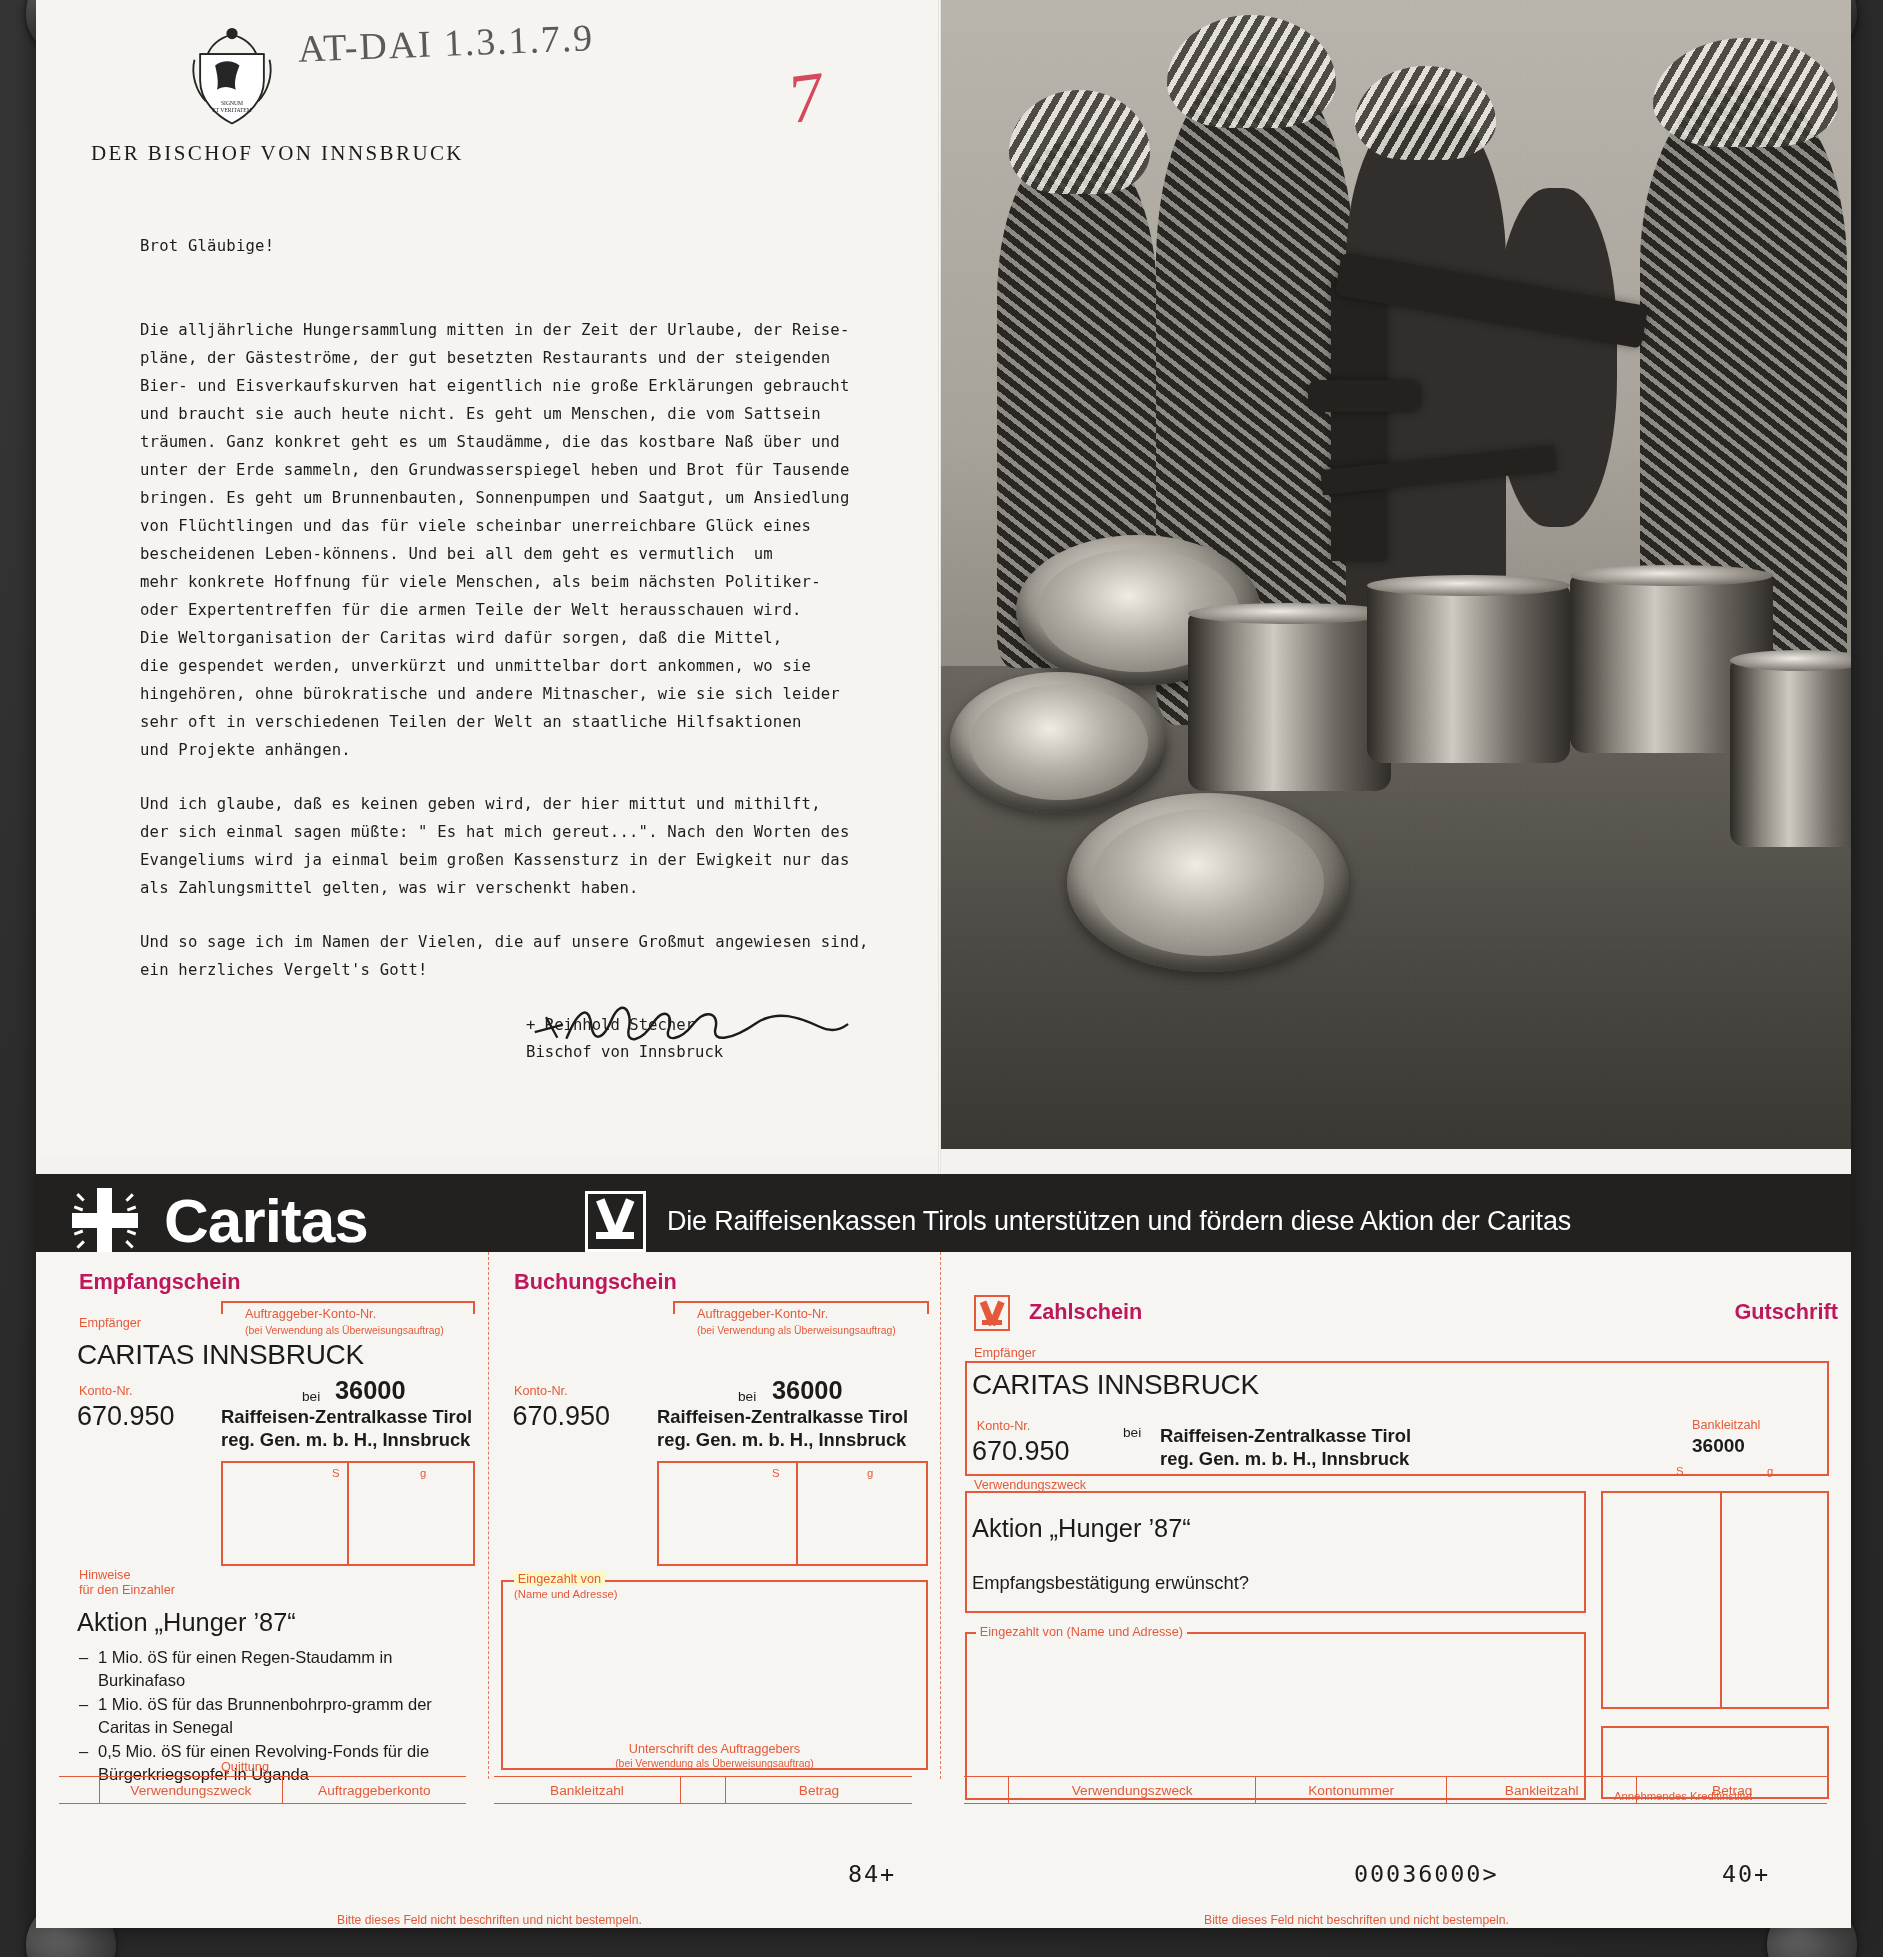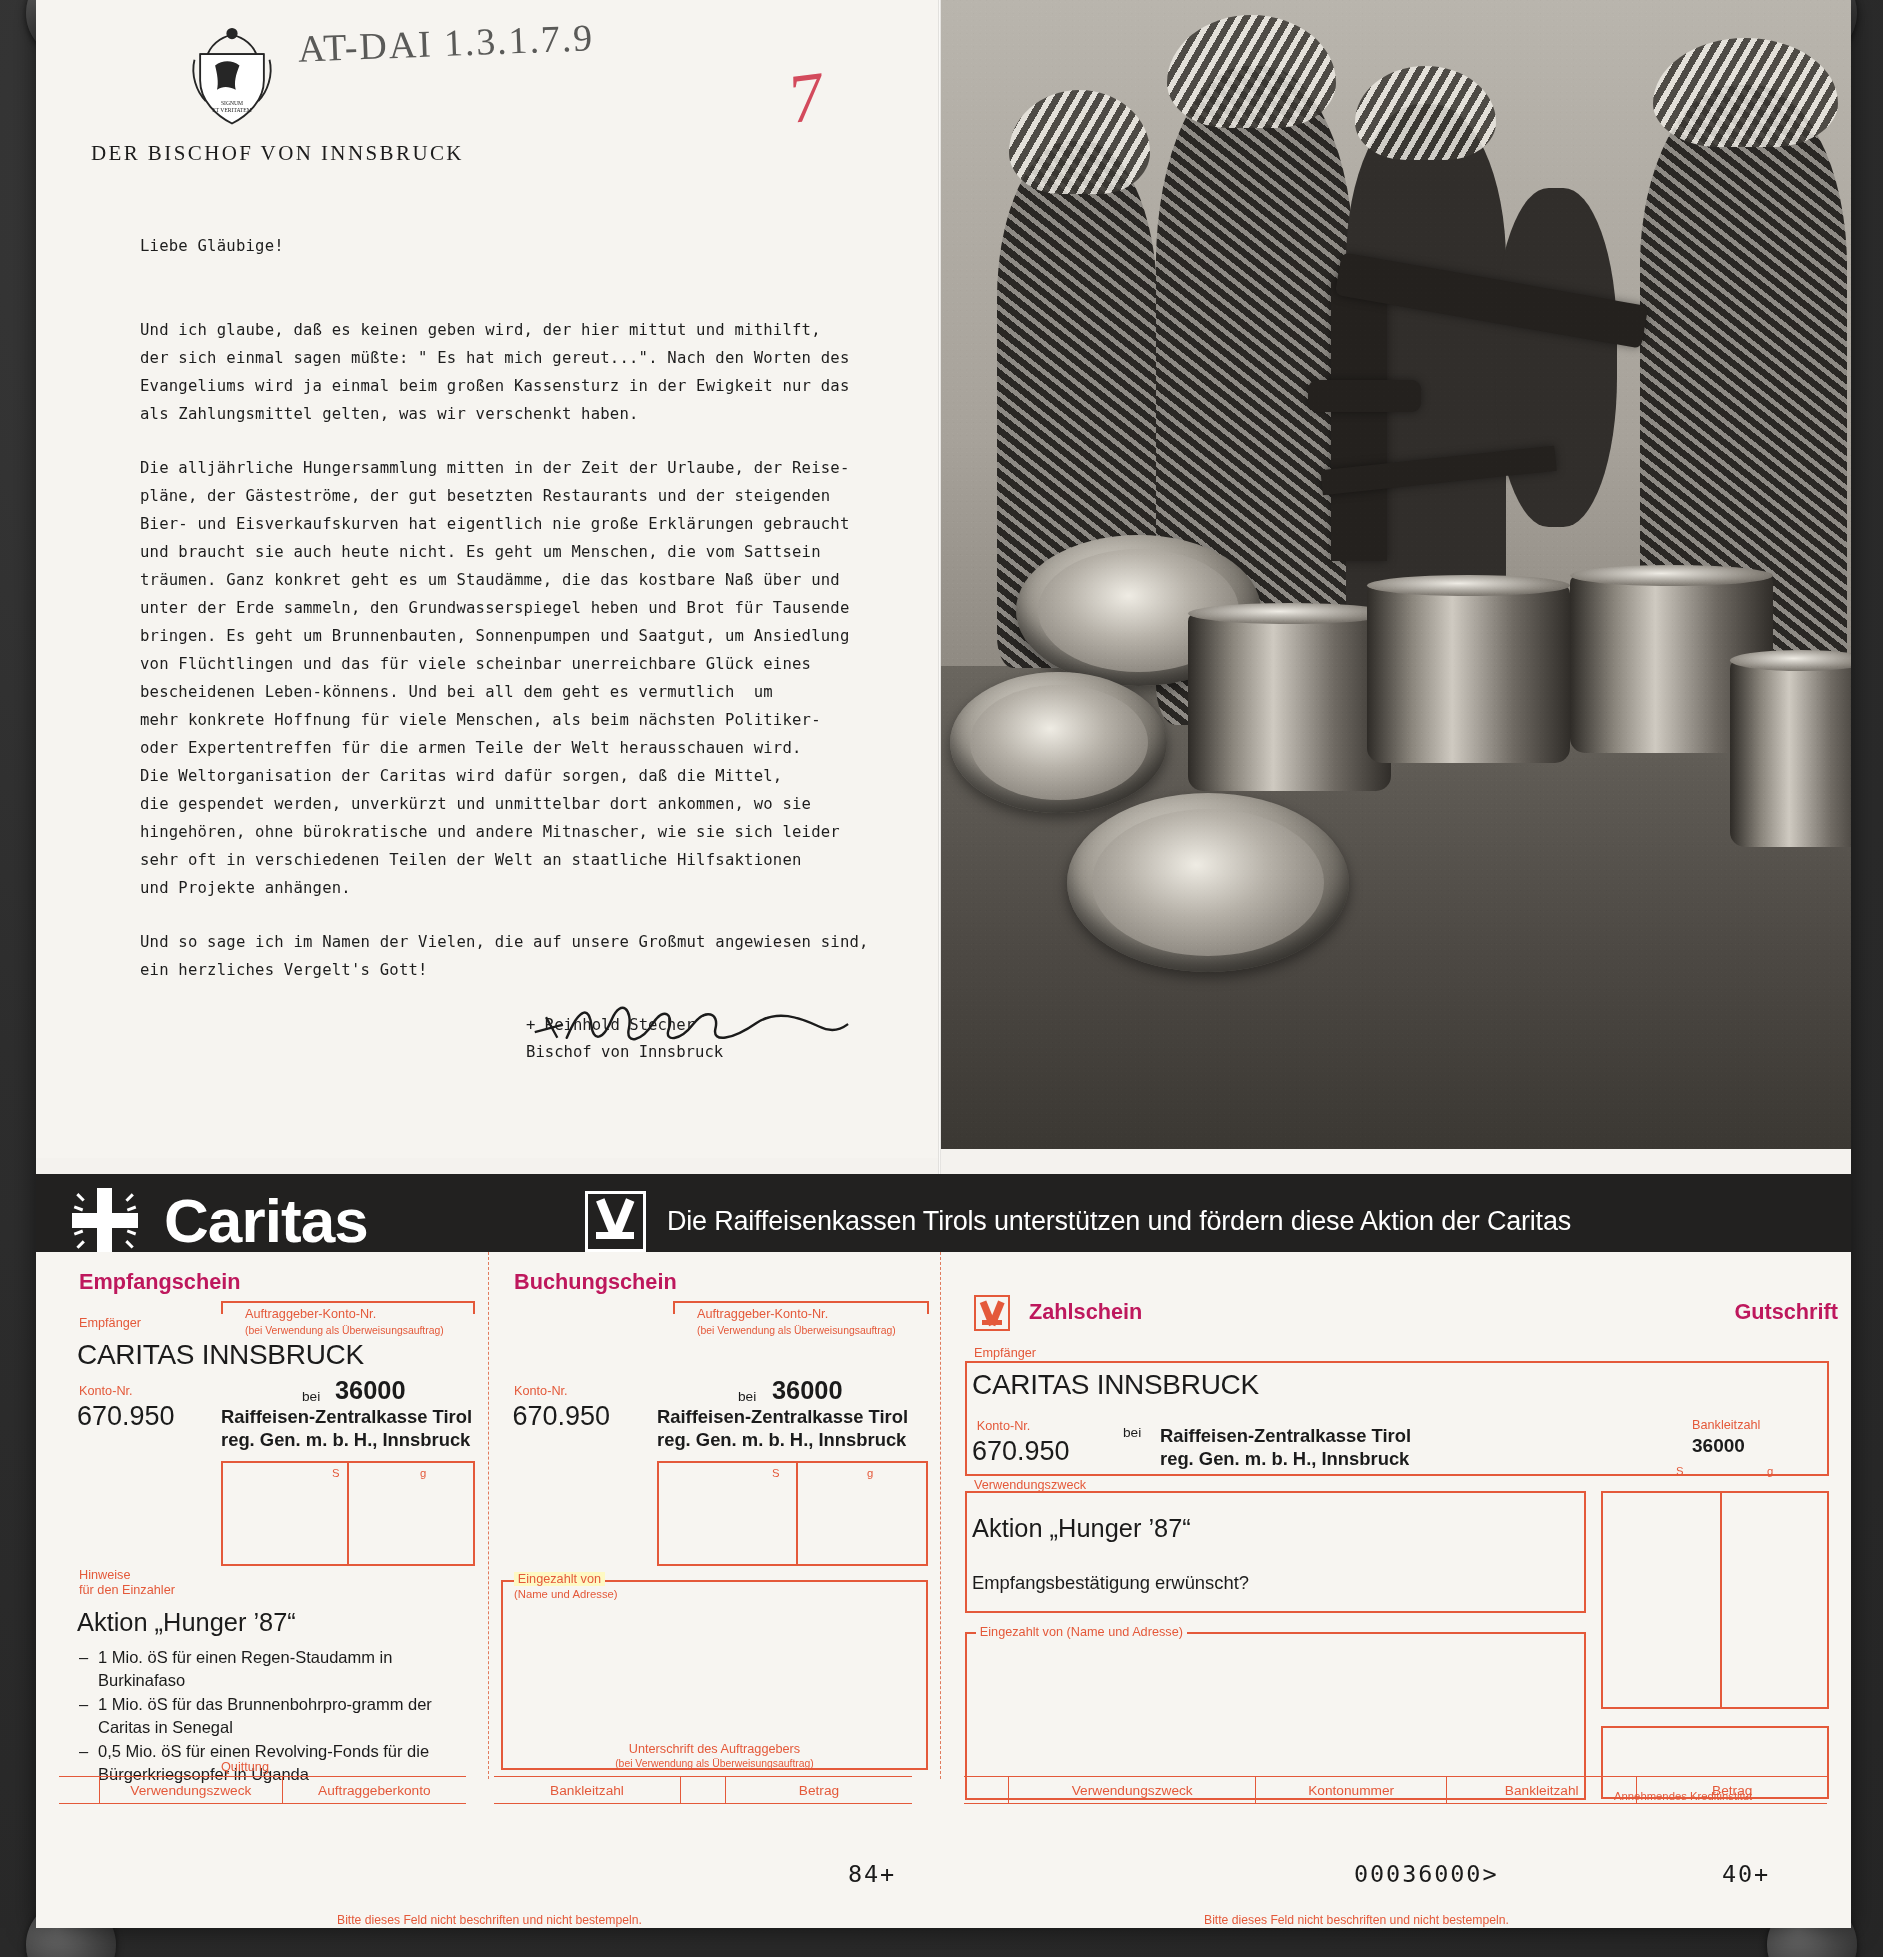--- a/index.html
+++ b/index.html
@@ -424,41 +424,41 @@
       </svg>
     </div>
 
     <div id="archive-code">AT-DAI 1.3.1.7.9</div>
 
     <div id="page-mark">7</div>
 
     <div id="letterhead">DER BISCHOF VON INNSBRUCK</div>
 
     <div id="letter-body">
-      <p class="salutation">Liebe Gläubige!</p>
-      <p>Und ich glaube, daß es keinen geben wird, der hier mittut und mithilft,
-der sich einmal sagen müßte: " Es hat mich gereut...". Nach den Worten des
-Evangeliums wird ja einmal beim großen Kassensturz in der Ewigkeit nur das
-als Zahlungsmittel gelten, was wir verschenkt haben.</p>
+      <p class="salutation">Brot Gläubige!</p>
       <p>Die alljährliche Hungersammlung mitten in der Zeit der Urlaube, der Reise-
 pläne, der Gästeströme, der gut besetzten Restaurants und der steigenden
 Bier- und Eisverkaufskurven hat eigentlich nie große Erklärungen gebraucht
 und braucht sie auch heute nicht. Es geht um Menschen, die vom Sattsein
 träumen. Ganz konkret geht es um Staudämme, die das kostbare Naß über und
 unter der Erde sammeln, den Grundwasserspiegel heben und Brot für Tausende
 bringen. Es geht um Brunnenbauten, Sonnenpumpen und Saatgut, um Ansiedlung
 von Flüchtlingen und das für viele scheinbar unerreichbare Glück eines
 bescheidenen Leben-könnens. Und bei all dem geht es vermutlich  um
 mehr konkrete Hoffnung für viele Menschen, als beim nächsten Politiker-
 oder Expertentreffen für die armen Teile der Welt herausschauen wird.
 Die Weltorganisation der Caritas wird dafür sorgen, daß die Mittel,
 die gespendet werden, unverkürzt und unmittelbar dort ankommen, wo sie
 hingehören, ohne bürokratische und andere Mitnascher, wie sie sich leider
 sehr oft in verschiedenen Teilen der Welt an staatliche Hilfsaktionen
 und Projekte anhängen.</p>
+      <p>Und ich glaube, daß es keinen geben wird, der hier mittut und mithilft,
+der sich einmal sagen müßte: " Es hat mich gereut...". Nach den Worten des
+Evangeliums wird ja einmal beim großen Kassensturz in der Ewigkeit nur das
+als Zahlungsmittel gelten, was wir verschenkt haben.</p>
       <p>Und so sage ich im Namen der Vielen, die auf unsere Großmut angewiesen sind,
 ein herzliches Vergelt's Gott!</p>
     </div>
 
     <div id="signature-mark">
       <svg viewBox="0 0 340 56" width="320" height="53">
         <path d="M4 34 L34 26 M16 18 L28 40" stroke="#1b1b1b" stroke-width="2.4" fill="none"></path>
         <path d="M38 40 C 52 6, 62 8, 64 26 C 66 44, 76 44, 86 20 C 96 -2, 108 10, 104 30
                  C 100 48, 118 44, 130 24 C 142 6, 152 16, 146 32 C 142 44, 158 44, 172 26
                  C 186 8, 200 14, 196 30 C 192 46, 214 42, 240 24 C 262 10, 284 18, 306 28

